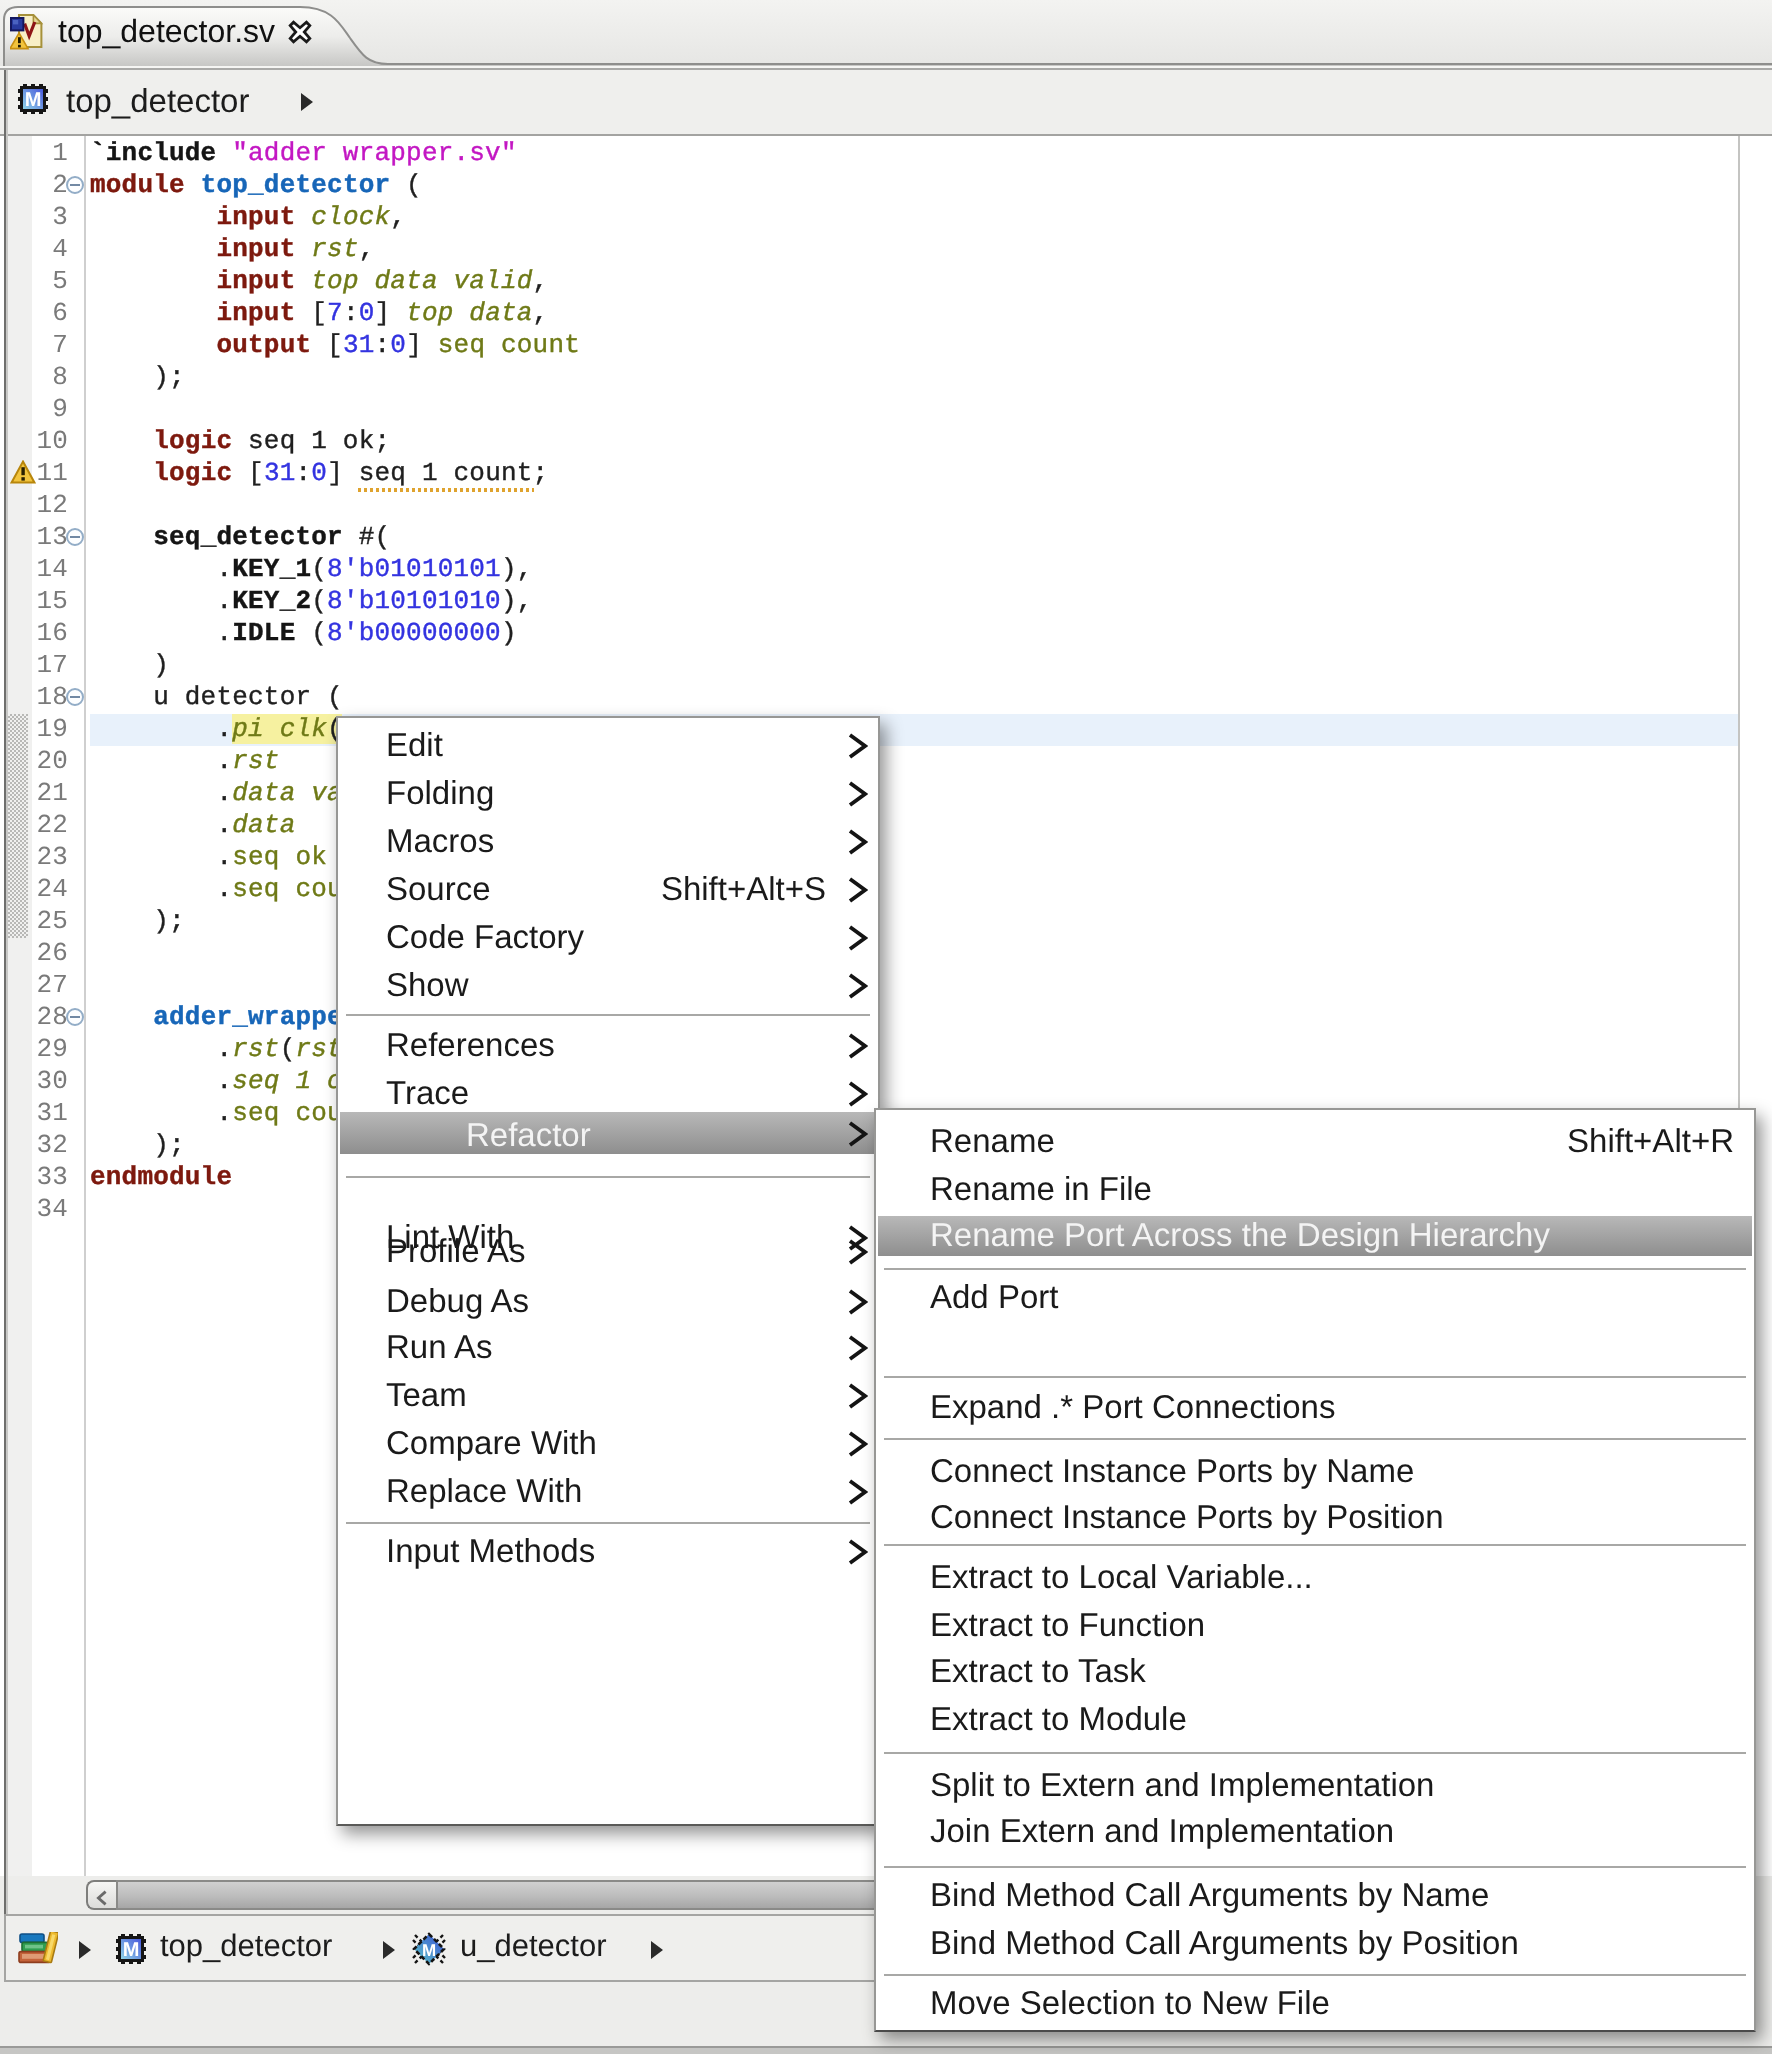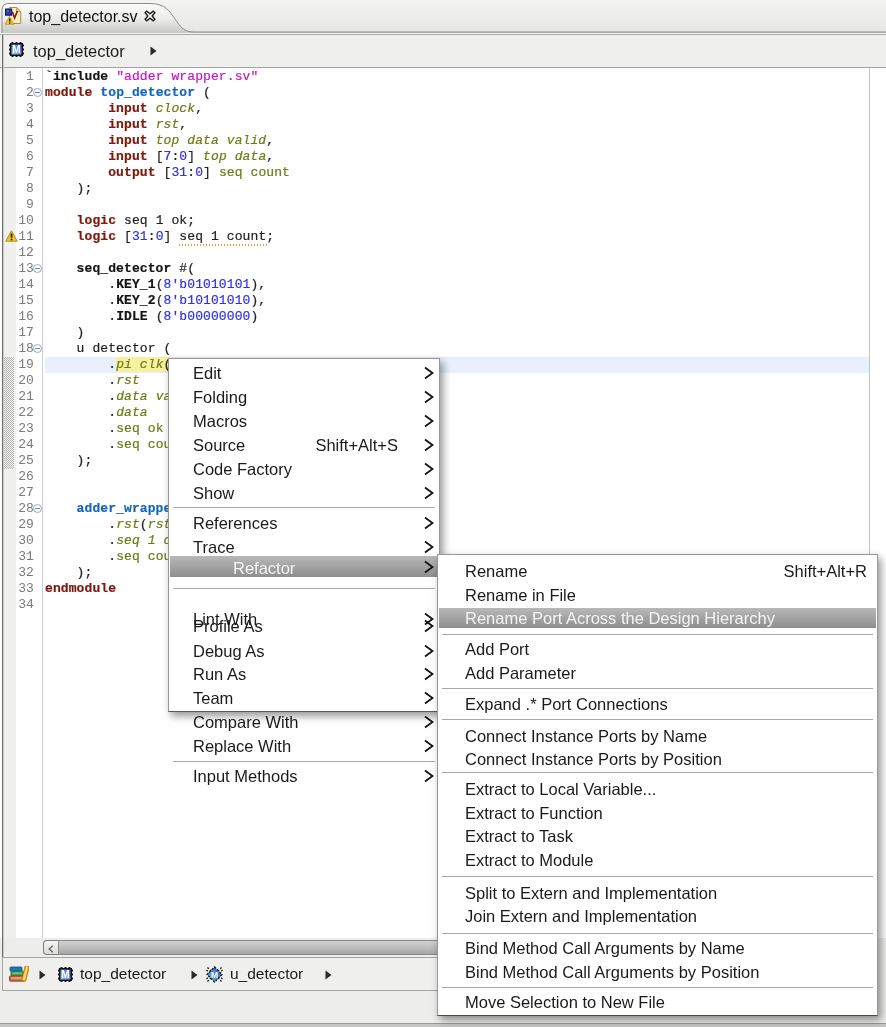--- a/index.html
+++ b/index.html
@@ -52,26 +52,26 @@
 #bcrumb .txt{position:absolute;top:0;height:32px;line-height:32px;font-size:15.5px;color:#1c1c1c;}
 
 #botstrip{left:0;top:991px;width:886px;height:36px;background:#EDEDEB;}
 #botline{left:0;top:1023px;width:886px;height:1px;background:#9A9A98;}
 #botgray{left:0;top:1024px;width:886px;height:3px;background:#C6C6C4;}
 
 .menu{position:absolute;background:#fff;border:1px solid #979795;border-bottom-color:#5a5a58;
  box-shadow:3px 4px 8px rgba(0,0,0,0.42);}
 .mi{position:absolute;left:1px;right:1px;height:24px;font-size:16.5px;color:#1a1a1a;}
 .mi .lab{position:absolute;left:23px;top:0;line-height:24px;white-space:nowrap;}
-.mi .acc{position:absolute;right:40px;top:0;line-height:24px;}
+.mi .acc{position:absolute;right:25px;top:0;line-height:24px;}
 .mi svg{position:absolute;right:4px;top:5px;}
 .sep{position:absolute;left:4px;right:4px;height:1px;background:#A8A8A6;}
 .hil{position:absolute;left:1px;right:1px;background:linear-gradient(#b8b8b8,#8e8e8e);}
 .hil .lab{color:#f4f4f4;}
-#menu1{left:168px;top:358px;width:272px;height:354px;text-align:center;}
+#menu1{left:168px;top:358px;width:272px;height:555px;text-align:center;}
 #menu2{left:437px;top:554px;width:441px;height:462px;border-bottom-color:#4a4a4a;}
 #menu2 .mi .lab{left:26px;}
 #menu2 .mi .acc{right:9px;}
 </style>
 </head>
 <body>
 <div class="abs" id="tabbar"><svg width="886" height="35" viewBox="0 0 886 35">
   <defs>
     <linearGradient id="bgg" x1="0" y1="0" x2="0" y2="1">
       <stop offset="0" stop-color="#F3F3F1"></stop>
@@ -412,23 +412,20 @@
   <div class="mi" style="top:28px;">
       <span class="lab">Rename in File</span>
     </div>
   <div class="mi hil" style="top:53px;height:20px;">
       <span class="lab" style="line-height:20px;">Rename Port Across the Design Hierarchy</span>
     </div>
   <div class="sep" style="top:79px;"></div>
   <div class="mi" style="top:82px;">
       <span class="lab">Add Port</span>
     </div>
-  <div class="mi" style="top:106px;">
-      <span class="lab">Add Parameter</span>
-    </div>
   <div class="sep" style="top:133px;"></div>
   <div class="mi" style="top:137px;text-align:right;">
       <span class="lab">Expand .* Port Connections</span>
     </div>
   <div class="sep" style="top:164px;"></div>
   <div class="mi" style="top:169px;">
       <span class="lab">Connect Instance Ports by Name</span>
     </div>
   <div class="mi" style="top:192px;">
       <span class="lab">Connect Instance Ports by Position</span>

